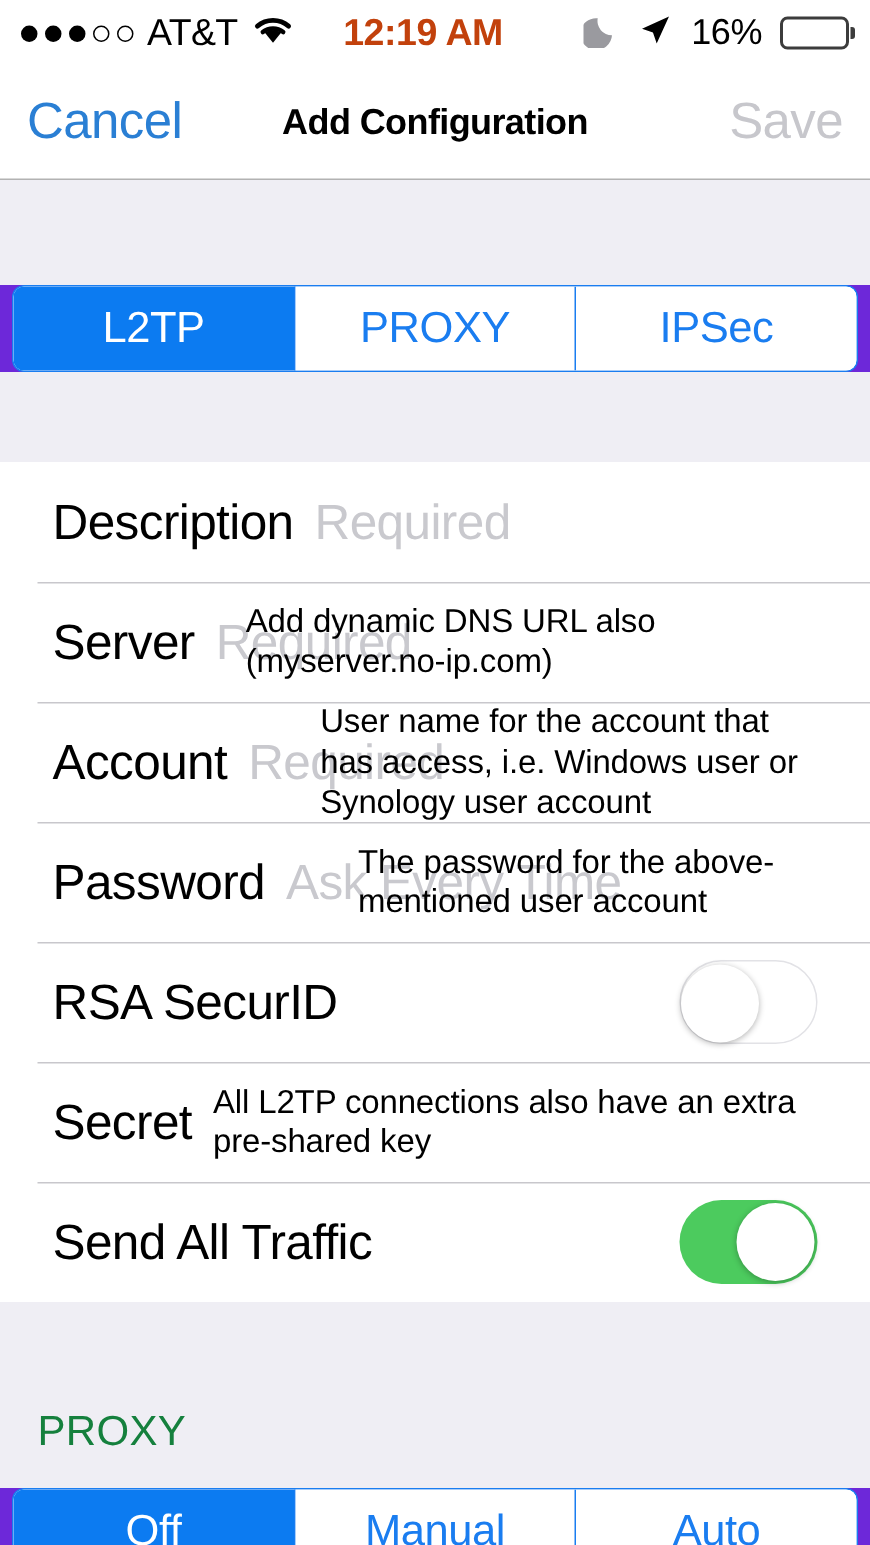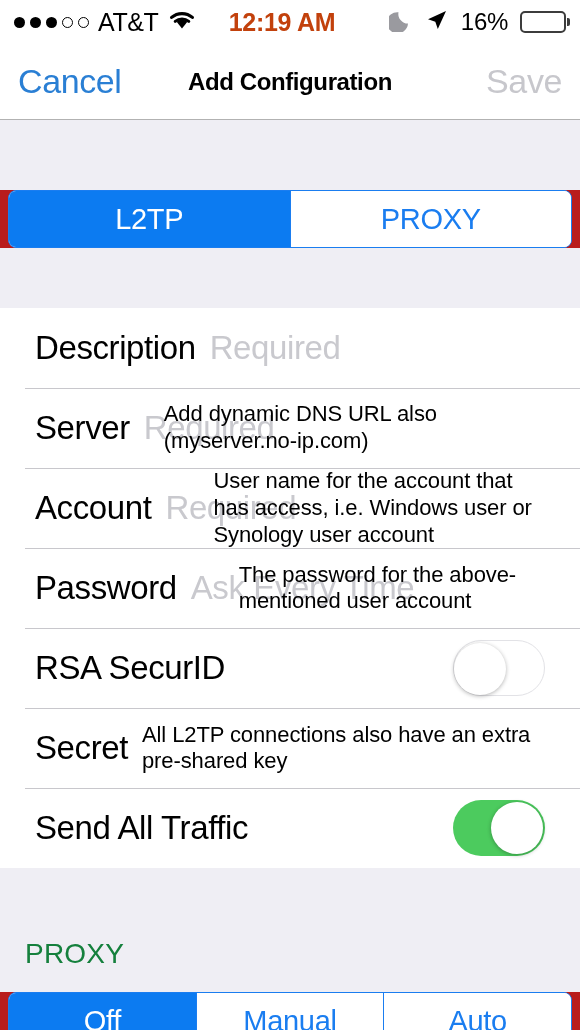--- a/index.html
+++ b/index.html
@@ -133,21 +133,21 @@
     color: #c7c7cc;
     letter-spacing: -0.4px;
     z-index: 2;
   }
 
   
   .gap-top { height: 70px; background: #efeef4; }
   .gap-mid { height: 60px; background: #efeef4; }
 
   
-  .seg-wrap { padding: 0 8px; background: #b91c1c; }
+  .seg-wrap { padding: 0 8px; background: #6d28d9; }
   .segmented {
     display: flex;
     height: 56px;
     border: 1.5px solid #1a7df0;
     border-radius: 8px;
     overflow: hidden;
     background: #fff;
   }
   .seg {
     flex: 1 1 0;
@@ -314,20 +314,21 @@
     <span class="nav-title">Add Configuration</span>
     <span class="nav-save">Save</span>
   </div>
 
   <div class="gap-top"></div>
 
   <div class="seg-wrap">
     <div class="segmented">
       <div class="seg active">L2TP</div>
       <div class="seg">PROXY</div>
+      <div class="seg">IPSec</div>
     </div>
   </div>
 
   <div class="gap-mid"></div>
 
   <div class="list">
 
     <div class="row">
       <span class="row-label">Description</span>
       <div class="field">

